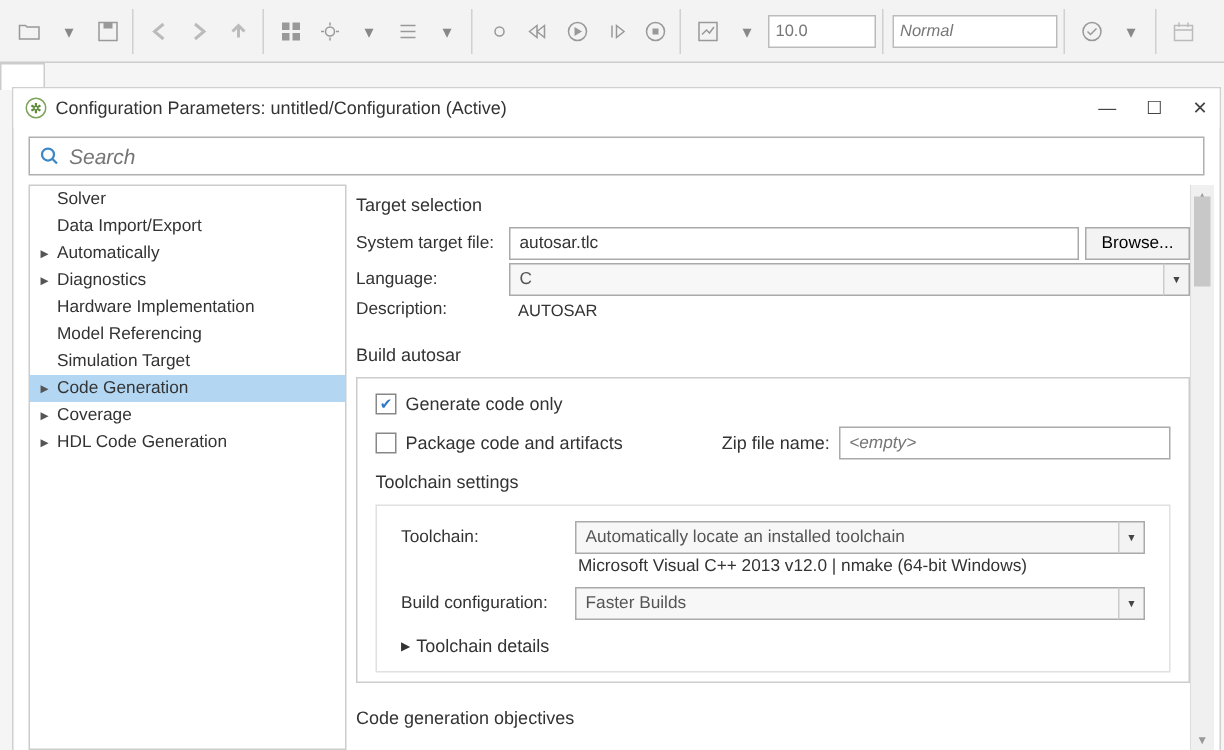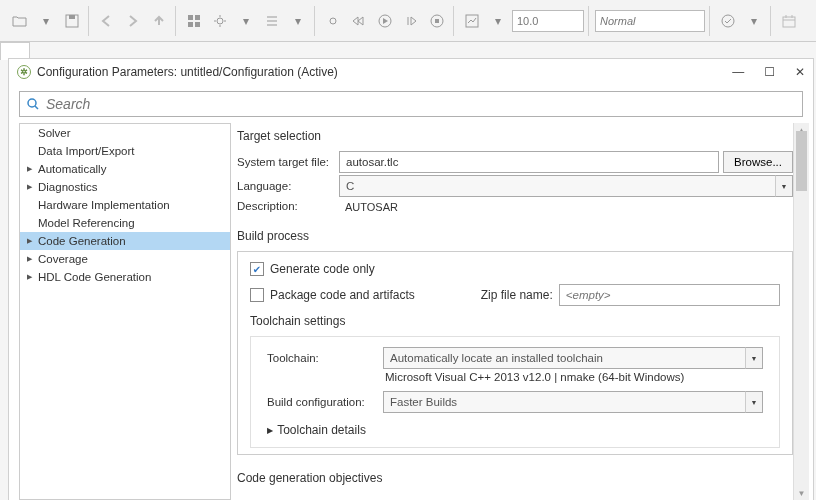--- a/index.html
+++ b/index.html
@@ -206,20 +206,21 @@
   </div>
 
   <div class="content">
     <div class="sidebar">
       <div class="nav-item">Solver</div>
       <div class="nav-item">Data Import/Export</div>
       <div class="nav-item has-children">Automatically</div>
       <div class="nav-item has-children">Diagnostics</div>
       <div class="nav-item">Hardware Implementation</div>
       <div class="nav-item">Model Referencing</div>
+      <div class="nav-item">Simulation Target</div>
       <div class="nav-item has-children selected">Code Generation</div>
       <div class="nav-item has-children">Coverage</div>
       <div class="nav-item has-children">HDL Code Generation</div>
     </div>
 
     <div class="panel">
       <div class="panel-inner">
 
         <div class="section-title">Target selection</div>
         <div class="field-row">
@@ -232,21 +233,21 @@
           <div class="sel-wrap">
             <input class="text-input" readonly="" value="C" style="">
             <div class="sel-caret">▼</div>
           </div>
         </div>
         <div class="field-row">
           <div class="field-label">Description:</div>
           <div class="static-desc">AUTOSAR</div>
         </div>
 
-        <div class="section-title" style="margin-top:16px">Build process</div>
+        <div class="section-title" style="margin-top:16px">Build autosar</div>
         <fieldset>
           <div class="chk-row">
             <div class="chk">✔</div>
             <span>Generate code only</span>
           </div>
           <div class="chk-row">
             <div class="chk"></div>
             <span>Package code and artifacts</span>
             <span style="margin-left:60px">Zip file name:</span>
             <input class="text-input" style="flex: 1 1 0%; font-style: italic; color: rgb(170, 170, 170);" placeholder="&lt;empty&gt;">

